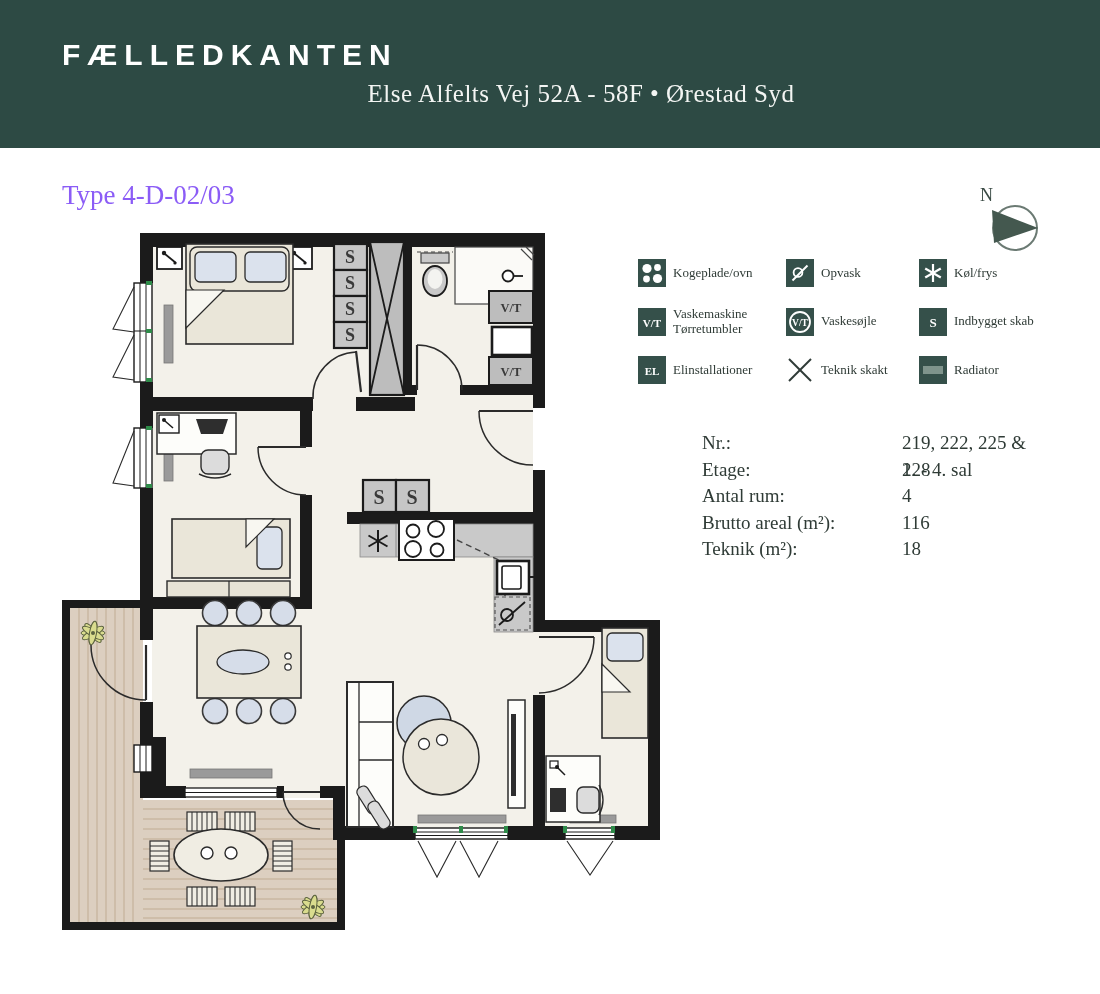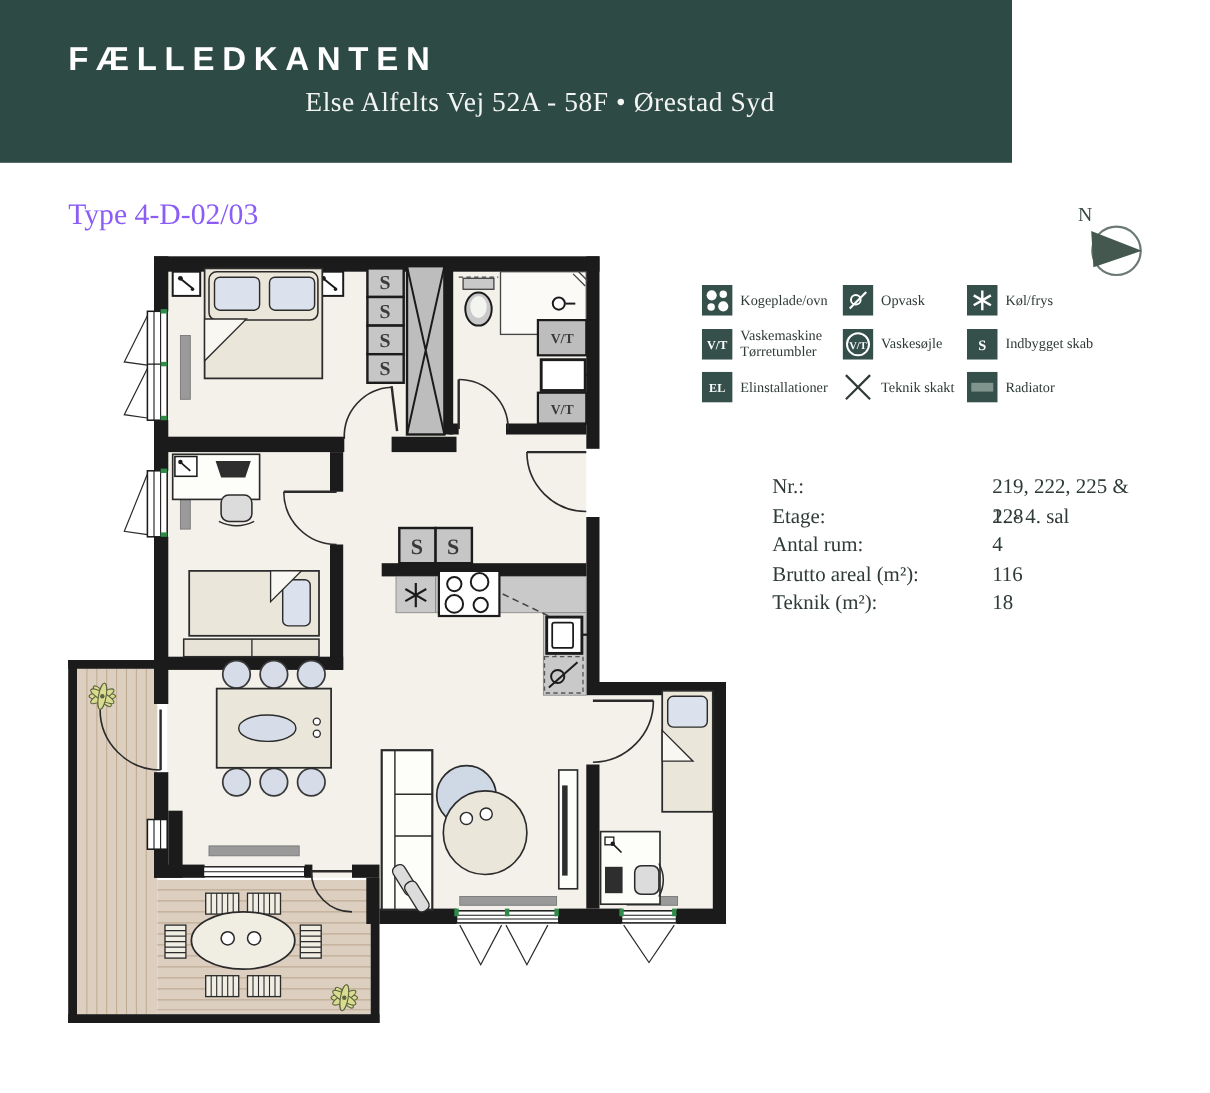--- a/index.html
+++ b/index.html
@@ -1,26 +1,26 @@
 <!DOCTYPE html>
 <html><head>
 <meta charset="utf-8">
 <style>
   html,body{margin:0;padding:0;background:#fff;}
   body{width:1100px;height:994px;overflow:hidden;position:relative;
        font-family:"Liberation Serif","DejaVu Serif",serif;color:#2f3b36;}
-  .banner{position:absolute;left:0;top:0;width:920px;height:148px;background:#2d4a44;
+  .banner{position:absolute;left:0;top:0;width:1100px;height:148px;background:#2d4a44;
           box-sizing:border-box;padding:38px 0 0 62px;}
   .banner h1{margin:0;font-family:"Liberation Sans","DejaVu Sans",sans-serif;
              font-weight:700;font-size:30px;letter-spacing:7px;color:#ffffff;}
   .banner .addr{margin-top:8px;font-size:25px;color:#f3f5f3;letter-spacing:0.5px;text-align:center;}
   .plan-title{position:absolute;left:62px;top:180px;font-size:27px;color:#8b5cf6;}
   .compass{position:absolute;left:966px;top:178px;}
   .legend{position:absolute;left:638px;top:259px;display:grid;
-          grid-template-columns:128px 113px 150px;row-gap:11px;}
+          grid-template-columns:128px 113px 150px;row-gap:11px;gap:20px;}
   .lg-cell{display:flex;align-items:center;gap:7px;}
   .lg-ic{width:28px;height:28px;flex:none;}
   .lg-lab{font-size:13px;line-height:1.12;color:#2f3b36;}
   .details{position:absolute;left:662px;top:430px;width:340px;font-size:19px;line-height:26.5px;margin-left:40px;}
   .d-row{position:relative;}
   .d-lab{display:inline-block;width:200px;}
   .d-val{position:absolute;left:200px;top:0;}
   .plan-svg{position:absolute;left:55px;top:225px;}
   svg text.s-let{font-family:"Liberation Serif",serif;font-weight:700;fill:#3a3a3a;}
   svg text.vt-let{font-family:"Liberation Serif",serif;font-weight:700;fill:#3a3a3a;}

